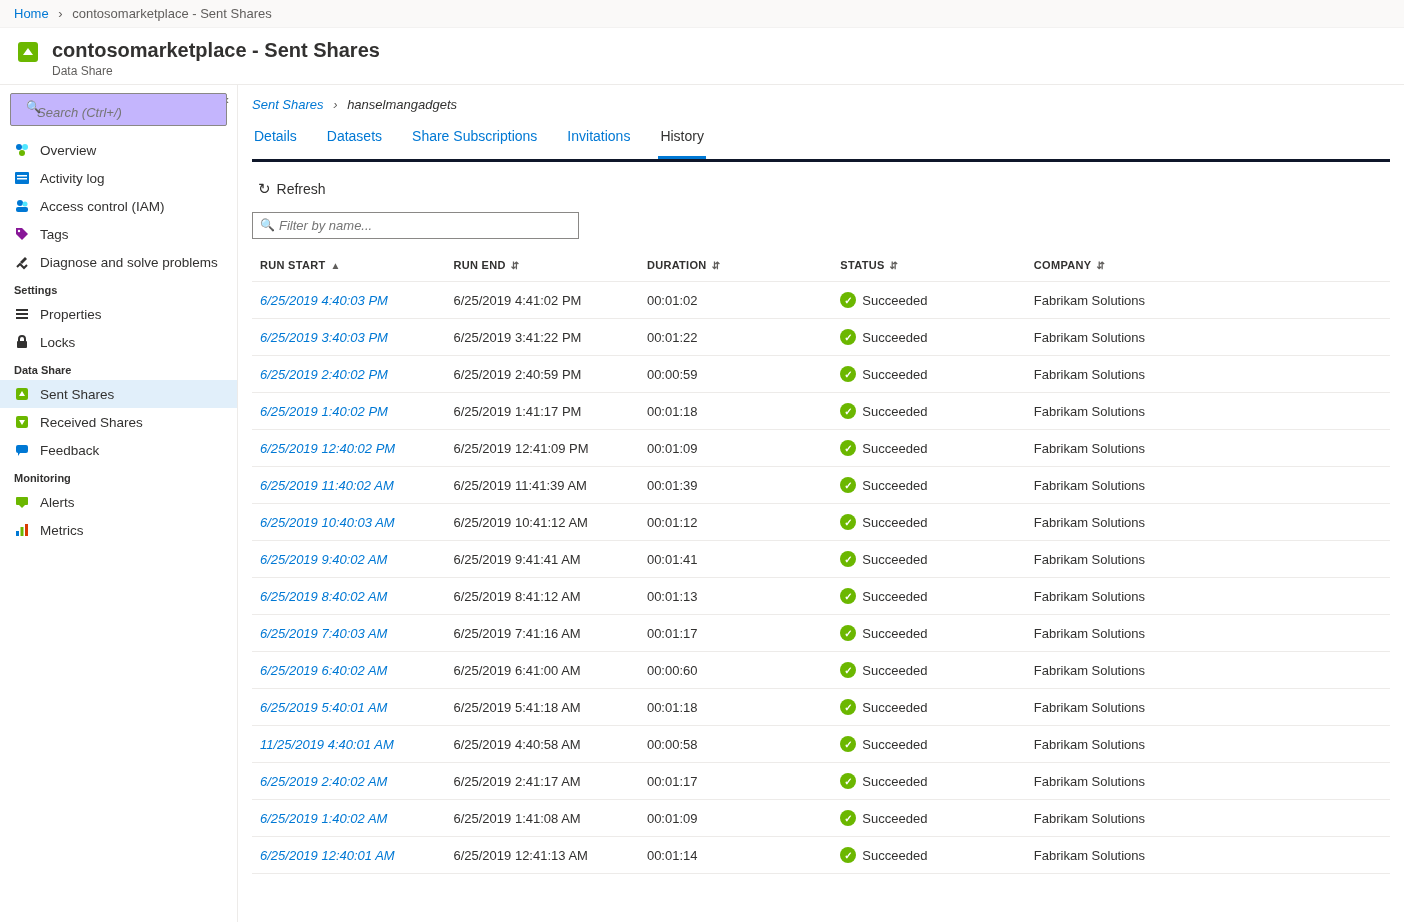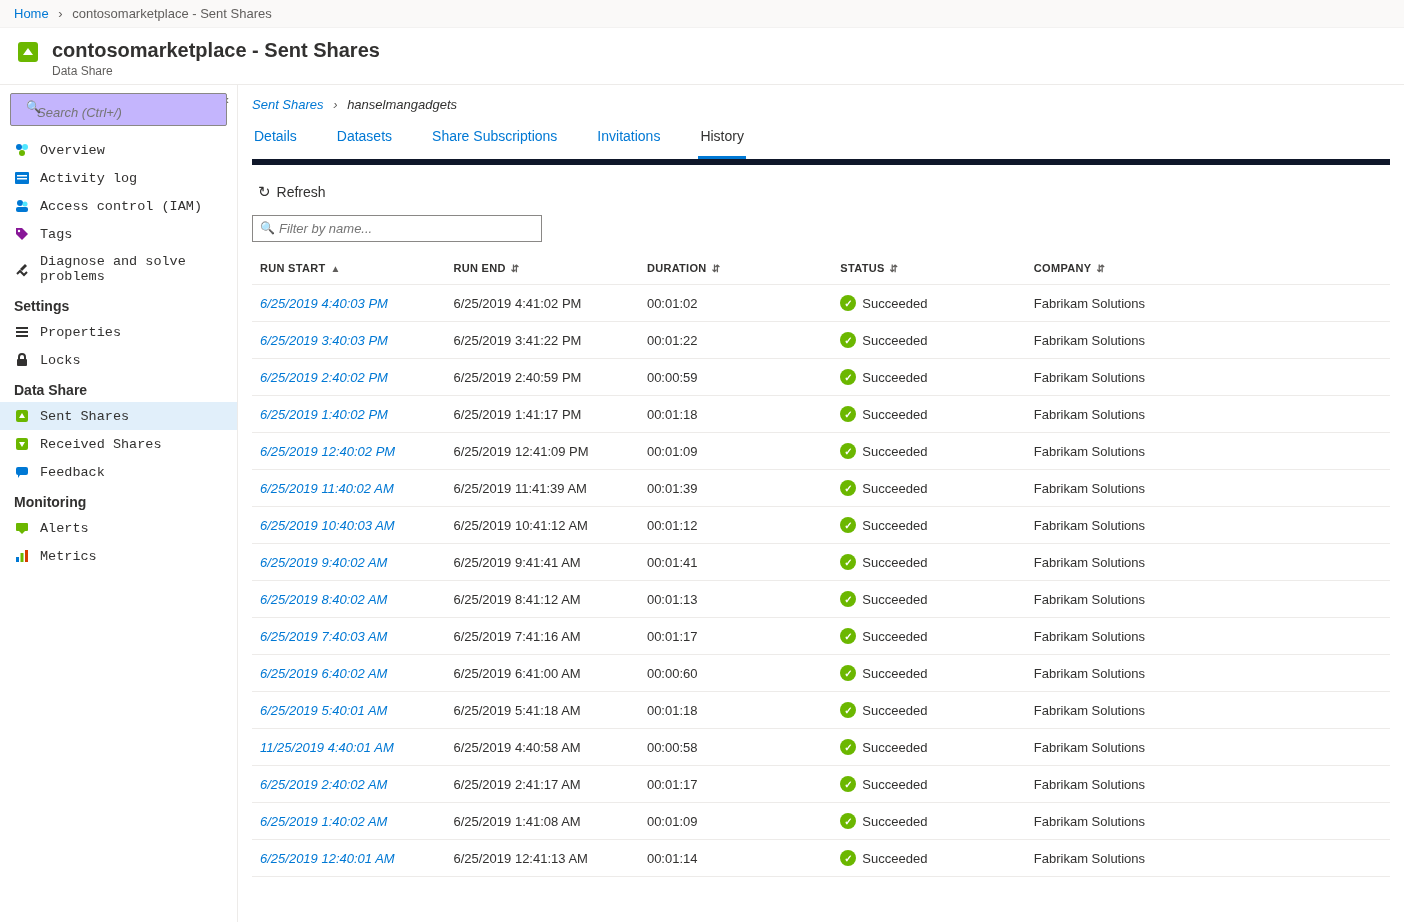--- a/index.html
+++ b/index.html
@@ -16,41 +16,41 @@
 .page-header h1 { font-size: 20px; font-weight: 600; line-height:1.2;}
 .page-header .subtitle { font-size:12px; color:#605e5c; margin-top:2px;}
 
 .layout { display:flex; height: calc(100vh - 70px); }
 .sidebar { width: 238px; border-right:1px solid #edebe9; padding-top:8px; position:relative;}
 .collapse-caret { position:absolute; top:8px; right:8px; font-size:12px; color:#605e5c; cursor:pointer;}
 .search-wrap { margin:0 10px 10px 10px;}
 .search-box { width:100%; padding:11px 8px 5px 26px; border:1px solid #8a8886; border-radius:2px; font-size:13px; font-style:italic; color:#605e5c; background:#c4b5fd;}
 .search-wrap { position:relative;}
 .search-wrap .search-ico { position:absolute; left:16px; top:7px; color:#605e5c; font-size:12px;}
-.nav-section-label { padding:8px 14px 4px 14px; font-size:14px; font-weight:600; color:#323130;}
-.nav-item { display:flex; align-items:center; padding:6px 14px; cursor:pointer; font-size:13.5px; color:#323130; gap:10px;font-family:Liberation Mono, monospace;}
+.nav-section-label { padding:8px 14px 4px 14px; font-size:11px; font-weight:600; color:#323130;}
+.nav-item { display:flex; align-items:center; padding:6px 14px; cursor:pointer; font-size:13.5px; color:#323130; gap:10px;}
 .nav-item.active { background:#e1effa;}
 .nav-icon { width:16px; height:16px; display:inline-flex; align-items:center; justify-content:center; font-size:14px;}
 
 .main { flex:1; overflow:auto; padding:12px 0 0 0;}
 .main-inner { padding:0 14px;}
 .sub-breadcrumb { font-size:13px; margin-bottom:6px;font-style:italic;}
 .sub-breadcrumb .bc-link { color:#0078d4;}
 .sub-breadcrumb .bc-sep { margin:0 6px; color:#605e5c;}
 .sub-breadcrumb .bc-current { color:#323130;}
 
-.tabs { display:flex; gap:36px; border-bottom:6px solid #0f172a; margin-top:6px;}
+.tabs { display:flex; gap:26px; border-bottom:3px solid #0f172a; margin-top:6px;}
 .tab { padding:10px 2px 12px 2px; font-size:14px; color:#0078d4; cursor:pointer; border-bottom:3px solid transparent;}
 .tab.active { color:#323130; border-bottom-color:#0078d4; font-weight:400;}
 
 .toolbar { display:flex; align-items:center; gap:8px; padding:14px 0 10px 0;}
 .refresh-btn { display:inline-flex; align-items:center; gap:6px; background:none; border:none; cursor:pointer; font-size:14px; color:#323130; padding:4px 6px;}
 .refresh-ico { font-size:15px;}
 
-.filter-input { width:290px; padding:5px 8px 5px 26px; border:1px solid #8a8886; font-size:13px; font-style:italic; color:#701a75;}
+.filter-input { width:327px; padding:5px 8px 5px 26px; border:1px solid #8a8886; font-size:13px; font-style:italic; color:#701a75;}
 .filter-wrap { position:relative; margin-bottom:10px;}
 .filter-wrap .filter-ico { position:absolute; left:8px; top:6px; font-size:12px; color:#605e5c;}
 
 table { width:100%; border-collapse:collapse; font-size:13px;}
 thead th { text-align:left; font-size:11px; font-weight:600; color:#323130; padding:10px 8px; border-bottom:1px solid #edebe9; letter-spacing:0.3px;}
 thead th .sort { font-size:10px; margin-left:2px; color:#605e5c;}
 tbody td { padding:10px 8px; border-bottom:1px solid #edebe9; vertical-align:middle;}
 .run-link { color:#0078d4;font-style:italic;}
 .status-cell { display:flex; align-items:center; gap:6px;}
 .status-ico { width:16px; height:16px; border-radius:50%; background:#6bb700; display:inline-flex; align-items:center; justify-content:center; color:#fff; font-size:10px; font-weight:bold;}

